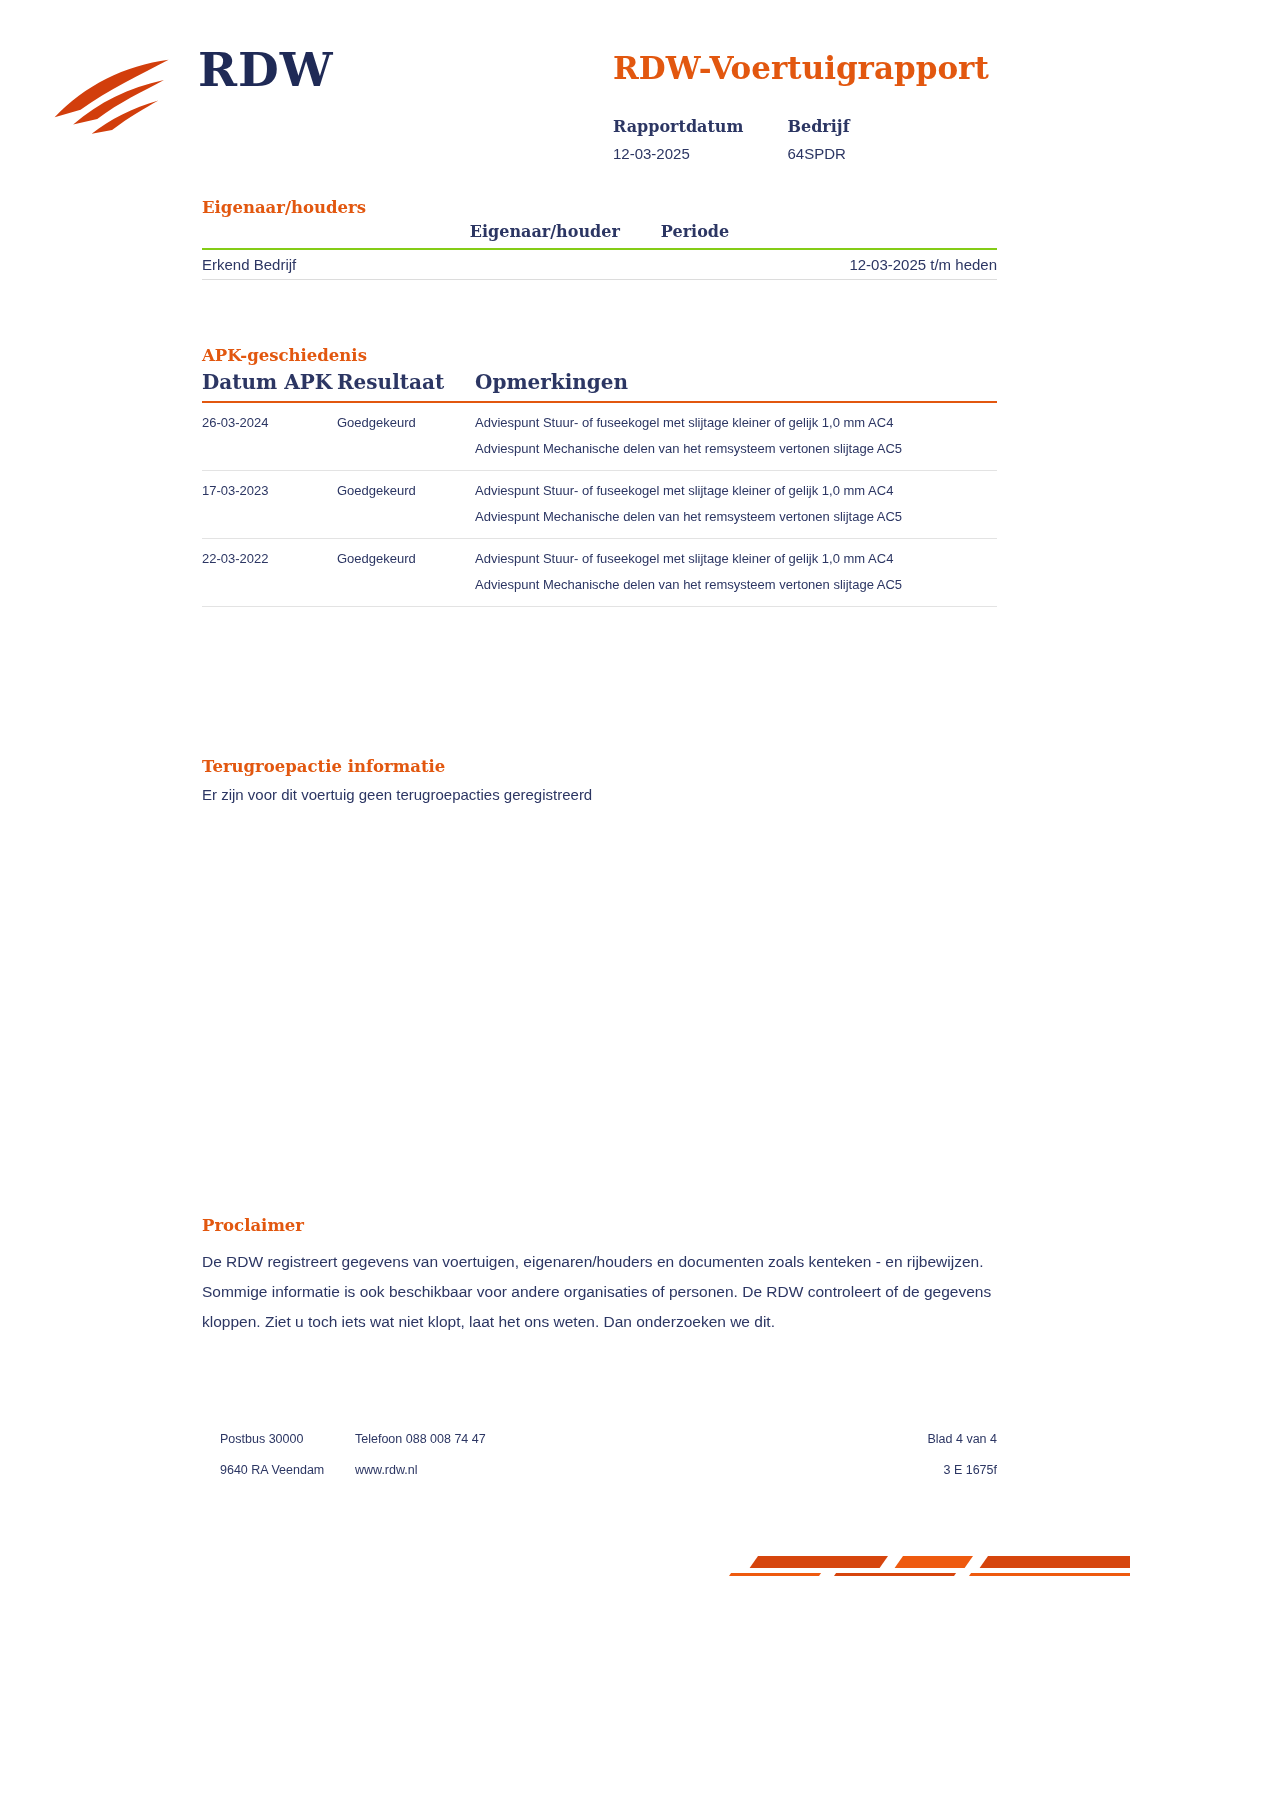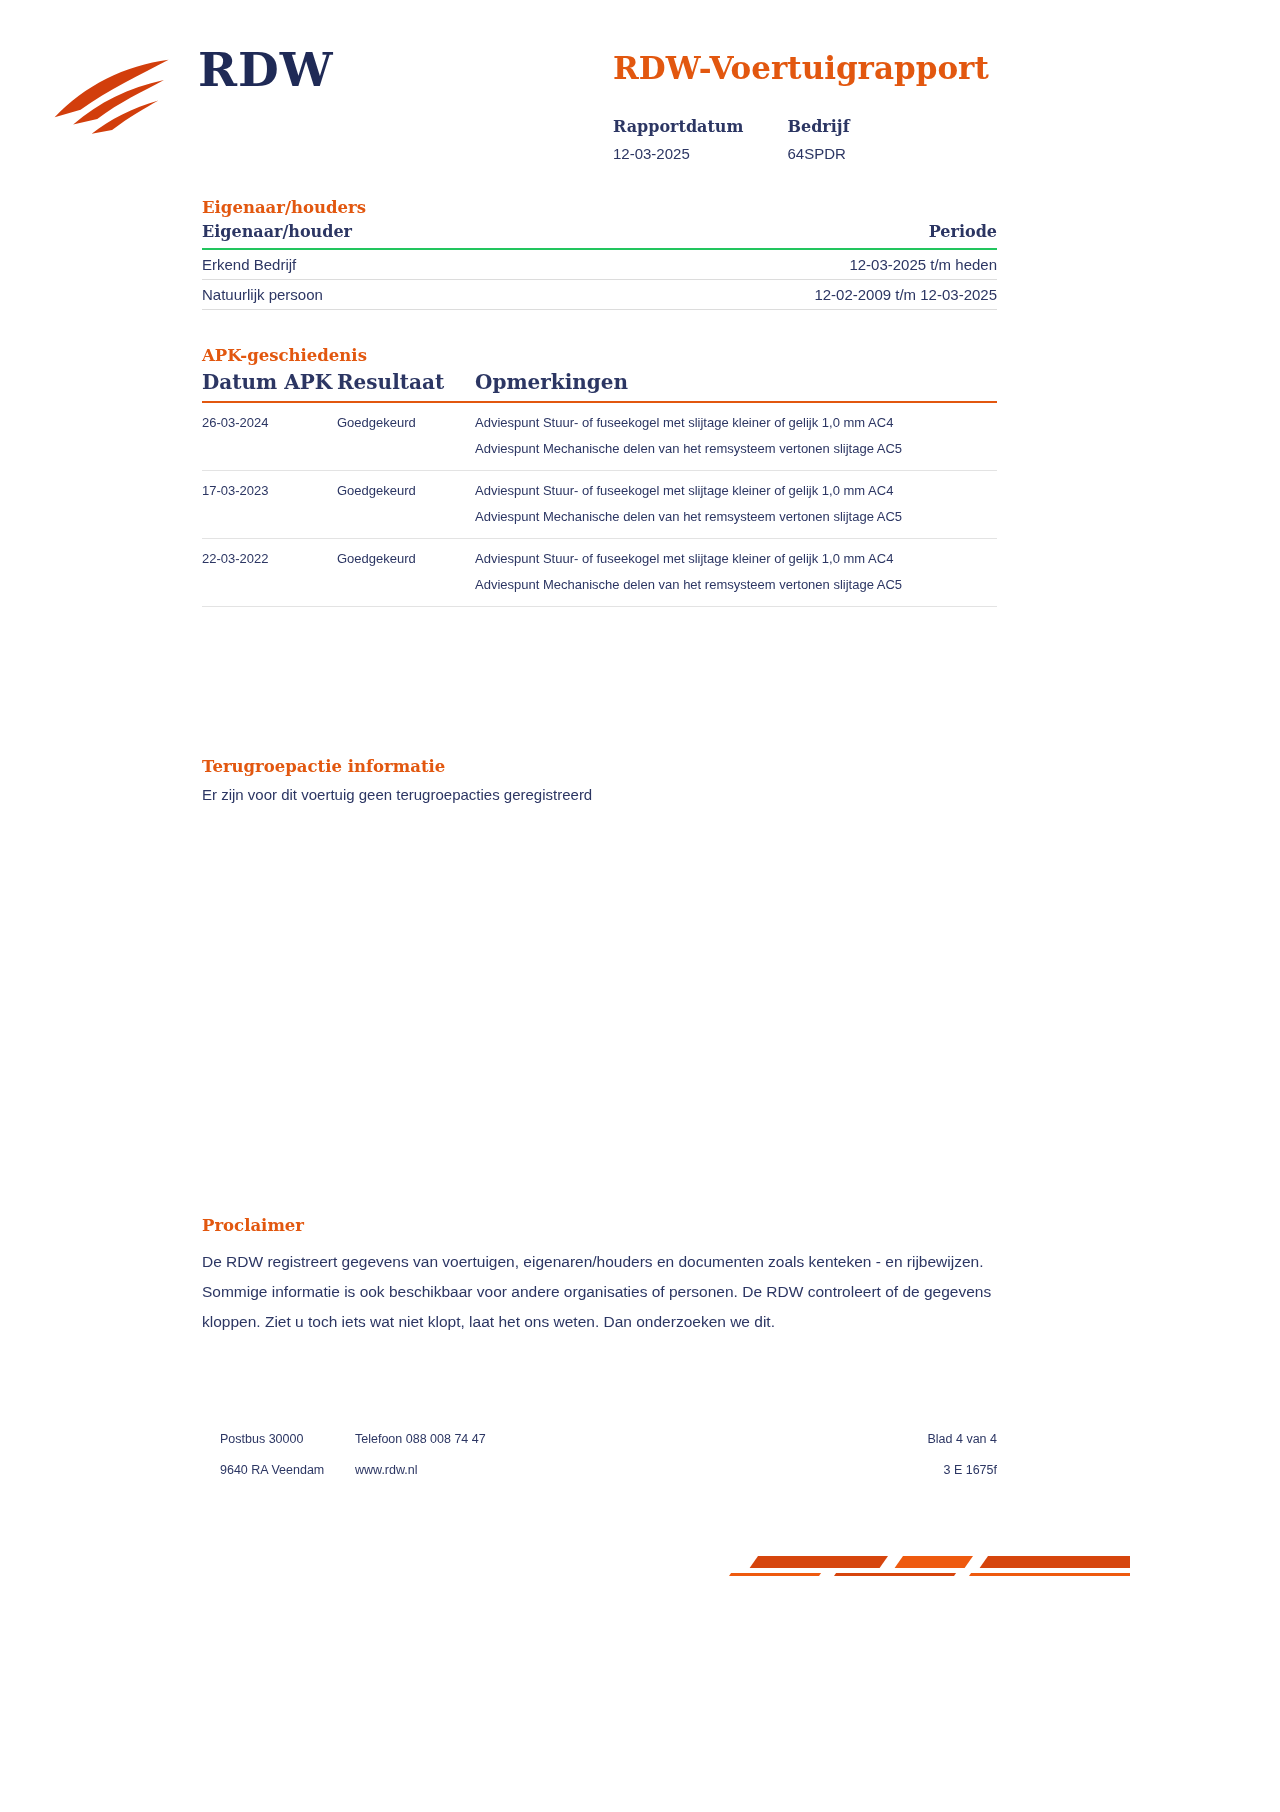--- a/index.html
+++ b/index.html
@@ -19,21 +19,21 @@
   .meta-col { display:inline-block; vertical-align:top; }
   .meta-col.c1 { width:170px; }
   .meta-label { font-size:16px; }
   .meta-value { font-size:15px; margin-top:9px; }
 
   
   .sec-head { position:absolute; left:202px; font-size:16.5px; }
 
   
   .owners-table { position:absolute; left:202px; top:222px; width:795px; }
-  .o-headrow { display:flex; justify-content:space-between; padding-bottom:7px; border-bottom:2px solid #22c55e; font-size:16px;gap:41px; }
+  .o-headrow { display:flex; justify-content:center; padding-bottom:7px; border-bottom:2px solid #84cc16; font-size:16px;gap:41px; }
   .o-row { display:flex; justify-content:space-between; padding:6px 0 6px 0; border-bottom:1px solid #dcdcdc; font-size:15px; }
 
   
   .apk-table { position:absolute; left:202px; top:370px; width:795px; }
   .a-headrow { display:flex; padding-bottom:7px; border-bottom:2px solid #E2570F; font-size:20px; }
   .a-row { display:flex; padding:7px 0 8px 0; border-bottom:1px solid #e3e3e3; font-size:13px; line-height:26px; }
   .a-c1 { width:135px; flex:none; }
   .a-c2 { width:138px; flex:none; }
   .a-c3 { flex:1; }
   .a-c3 .remark { margin:0; }
@@ -80,24 +80,20 @@
 
   <div class="sec-head serif orange" style="top:198px;">Eigenaar/houders</div>
   <div class="owners-table">
     <div class="o-headrow serif navy">
       <div>Eigenaar/houder</div>
       <div>Periode</div>
     </div>
     <div class="o-row">
       <div>Erkend Bedrijf</div>
       <div>12-03-2025 t/m heden</div>
-    </div>
-    <div class="o-row">
-      <div>Natuurlijk persoon</div>
-      <div>12-02-2009 t/m 12-03-2025</div>
     </div>
   </div>
 
   <div class="sec-head serif orange" style="top:346px;">APK-geschiedenis</div>
   <div class="apk-table">
     <div class="a-headrow serif navy">
       <div class="a-c1">Datum APK</div>
       <div class="a-c2">Resultaat</div>
       <div class="a-c3">Opmerkingen</div>
     </div>

